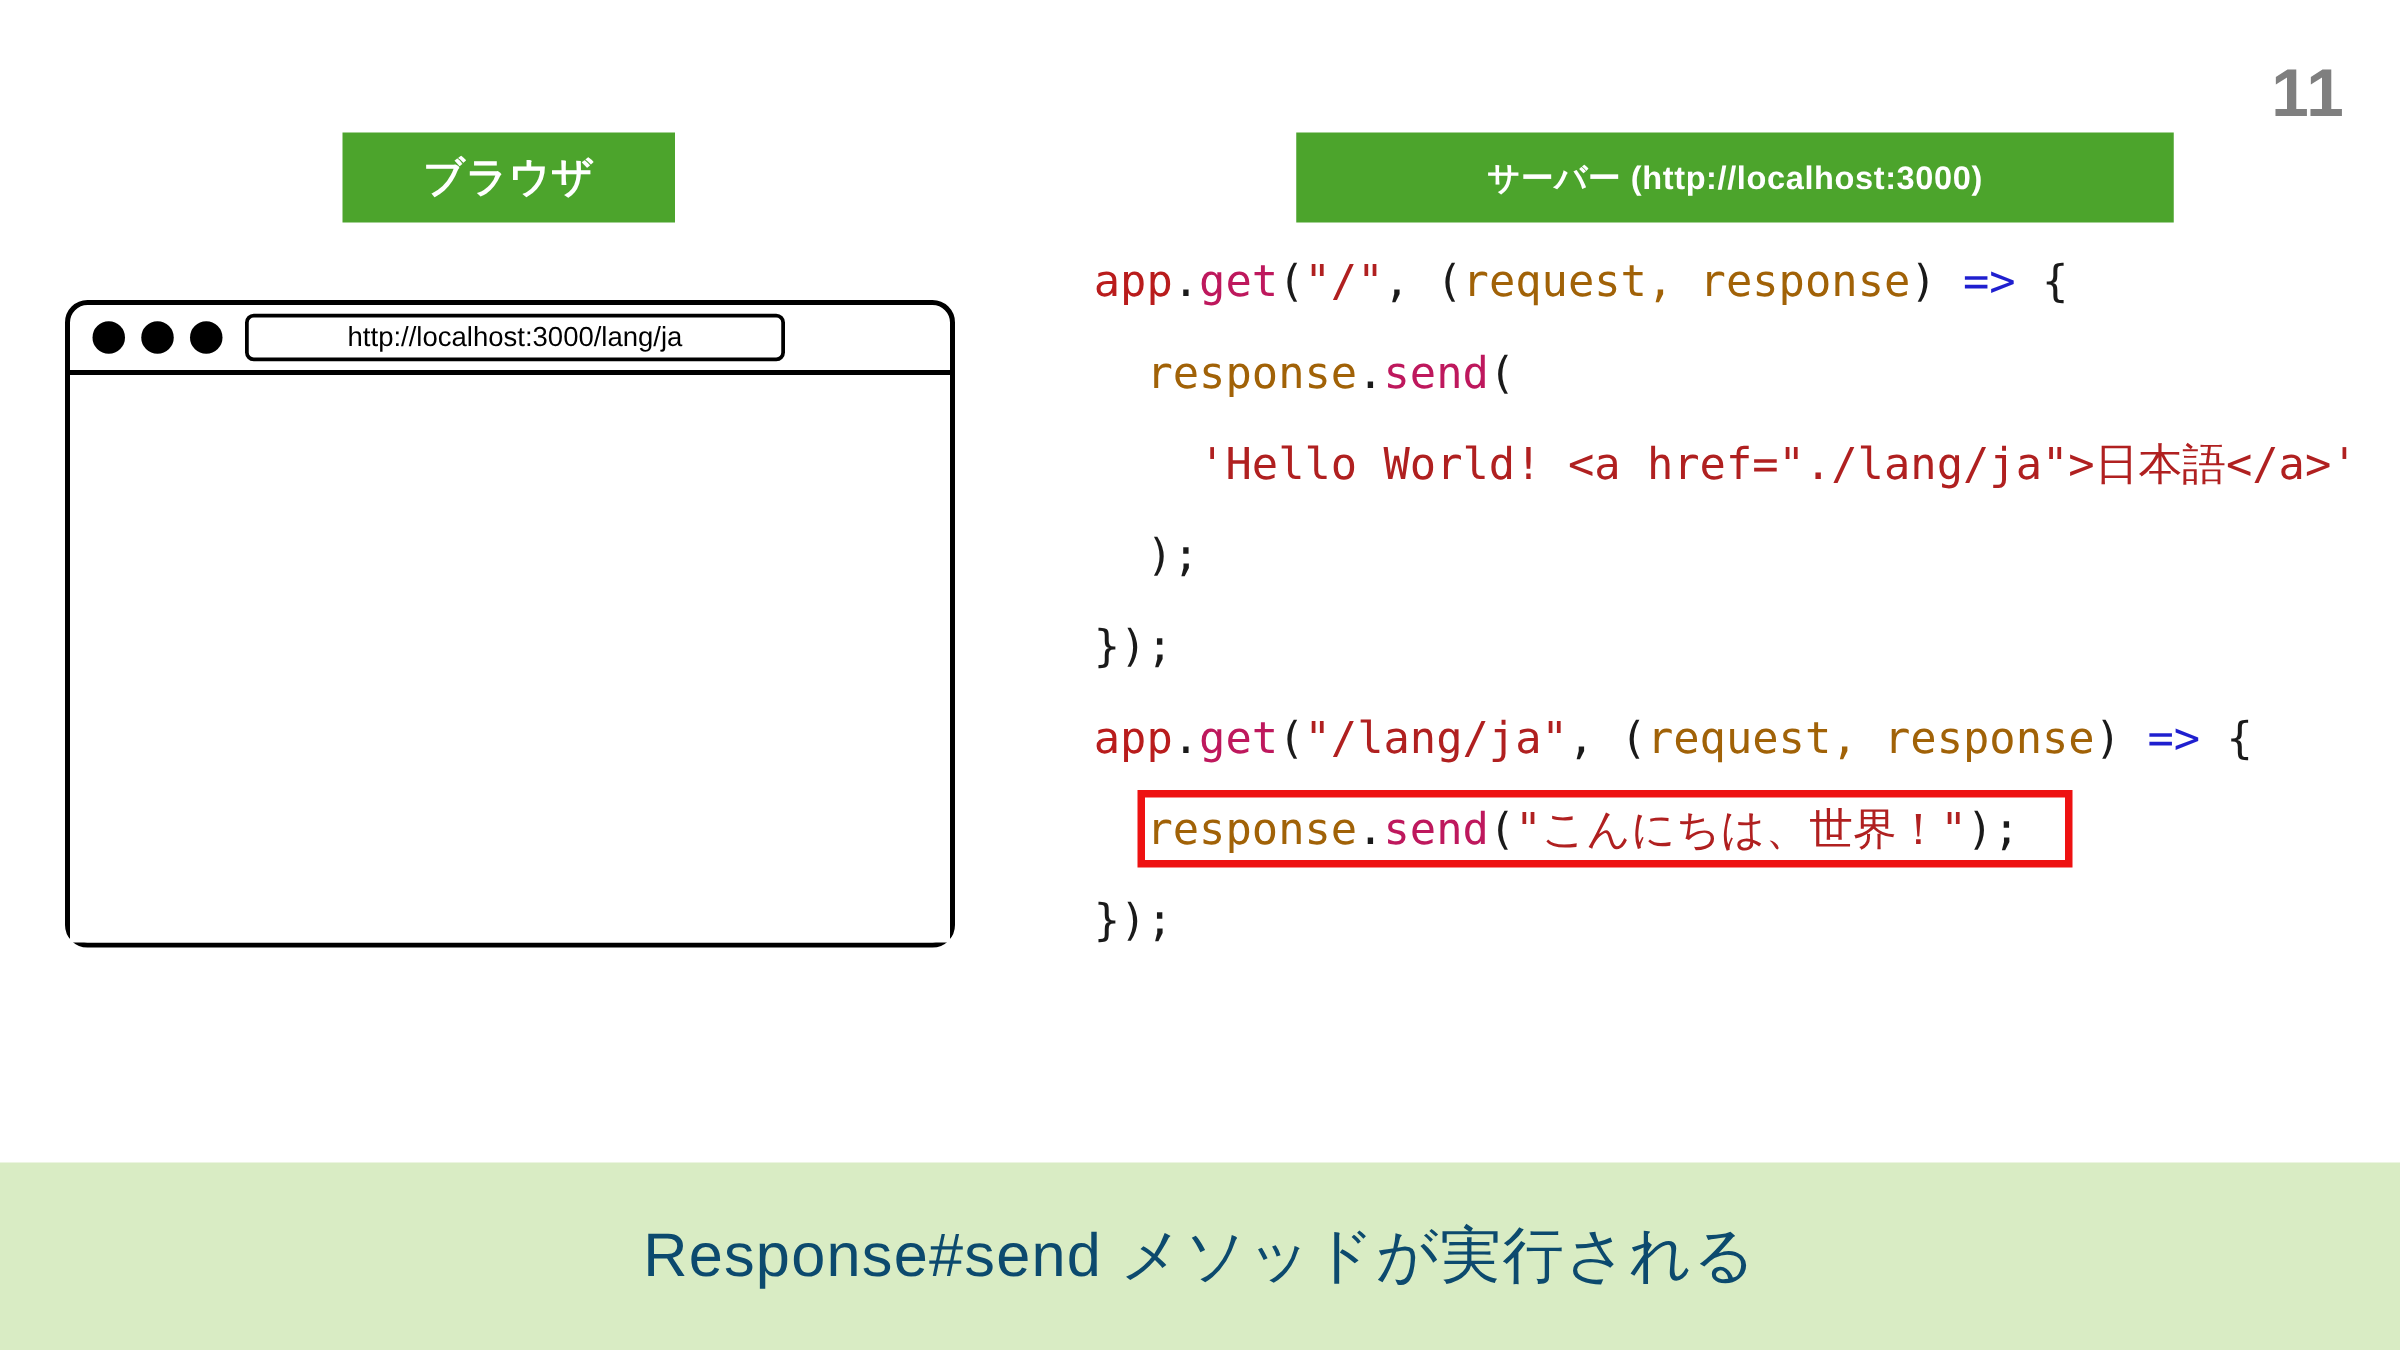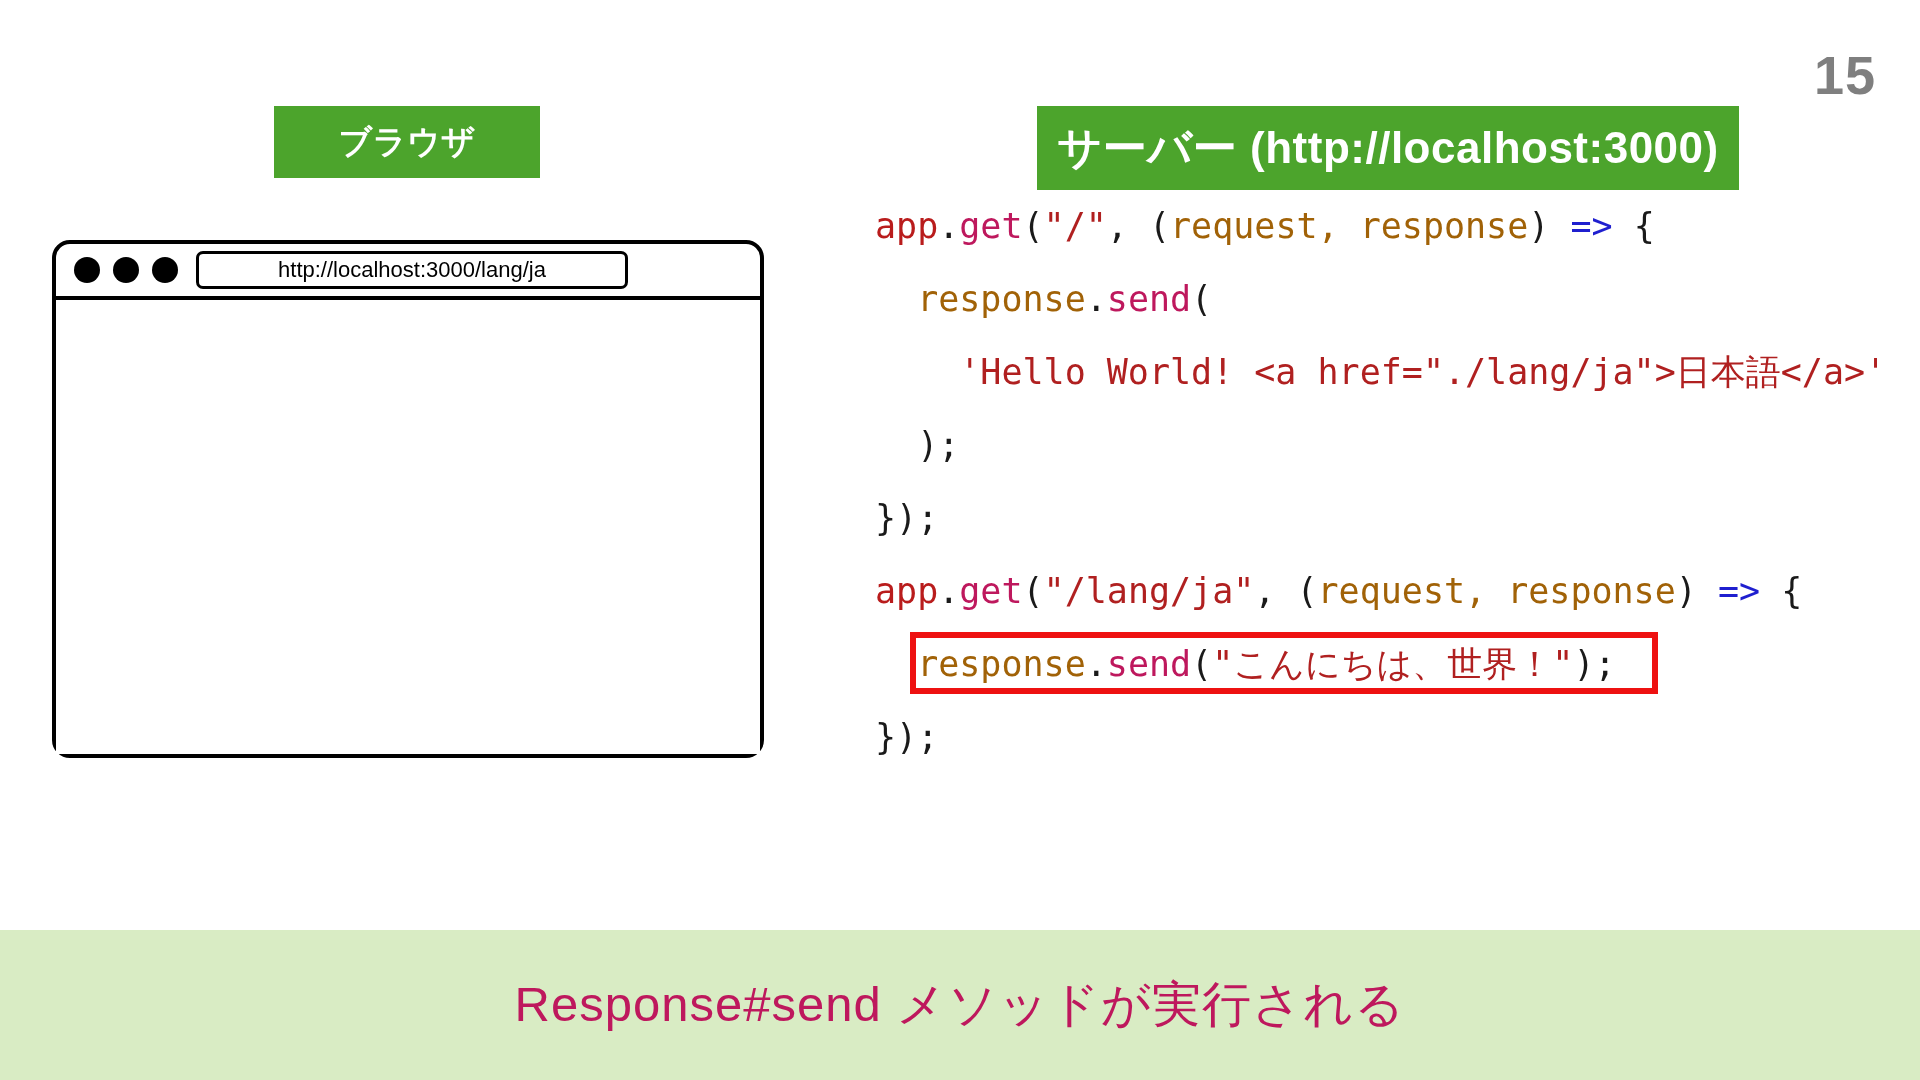--- a/index.html
+++ b/index.html
@@ -44,22 +44,22 @@
     left: 274px;
     top: 70px;
     width: 266px;
     height: 72px;
     font-size: 33px;
   }
   .chip-server {
     left: 1037px;
     top: 70px;
     width: 702px;
-    height: 84px;
-    font-size: 44px;
+    height: 72px;
+    font-size: 26px;
   }
 
   
   .browser-window {
     position: absolute;
     left: 52px;
     top: 240px;
     width: 712px;
     height: 518px;
     border: 4px solid #000000;
@@ -152,29 +152,29 @@
     right: 0;
     bottom: 0;
     height: 150px;
     background: #d9ecc4;
     display: flex;
     align-items: center;
     justify-content: center;
   }
   .caption-text {
     font-size: 49px;
-    color: #be185d;
+    color: #0c4a6e;
     font-family: "Liberation Sans", sans-serif;
     letter-spacing: 1px;
   }
 </style>
 </head>
 <body>
 
-<div class="page-number">15</div>
+<div class="page-number">11</div>
 
 <div class="chip chip-browser">
   <span>ブラウザ</span>
 </div>
 
 <div class="chip chip-server">
   <span>サーバー (http://localhost:3000)</span>
 </div>
 
 <div class="browser-window">

